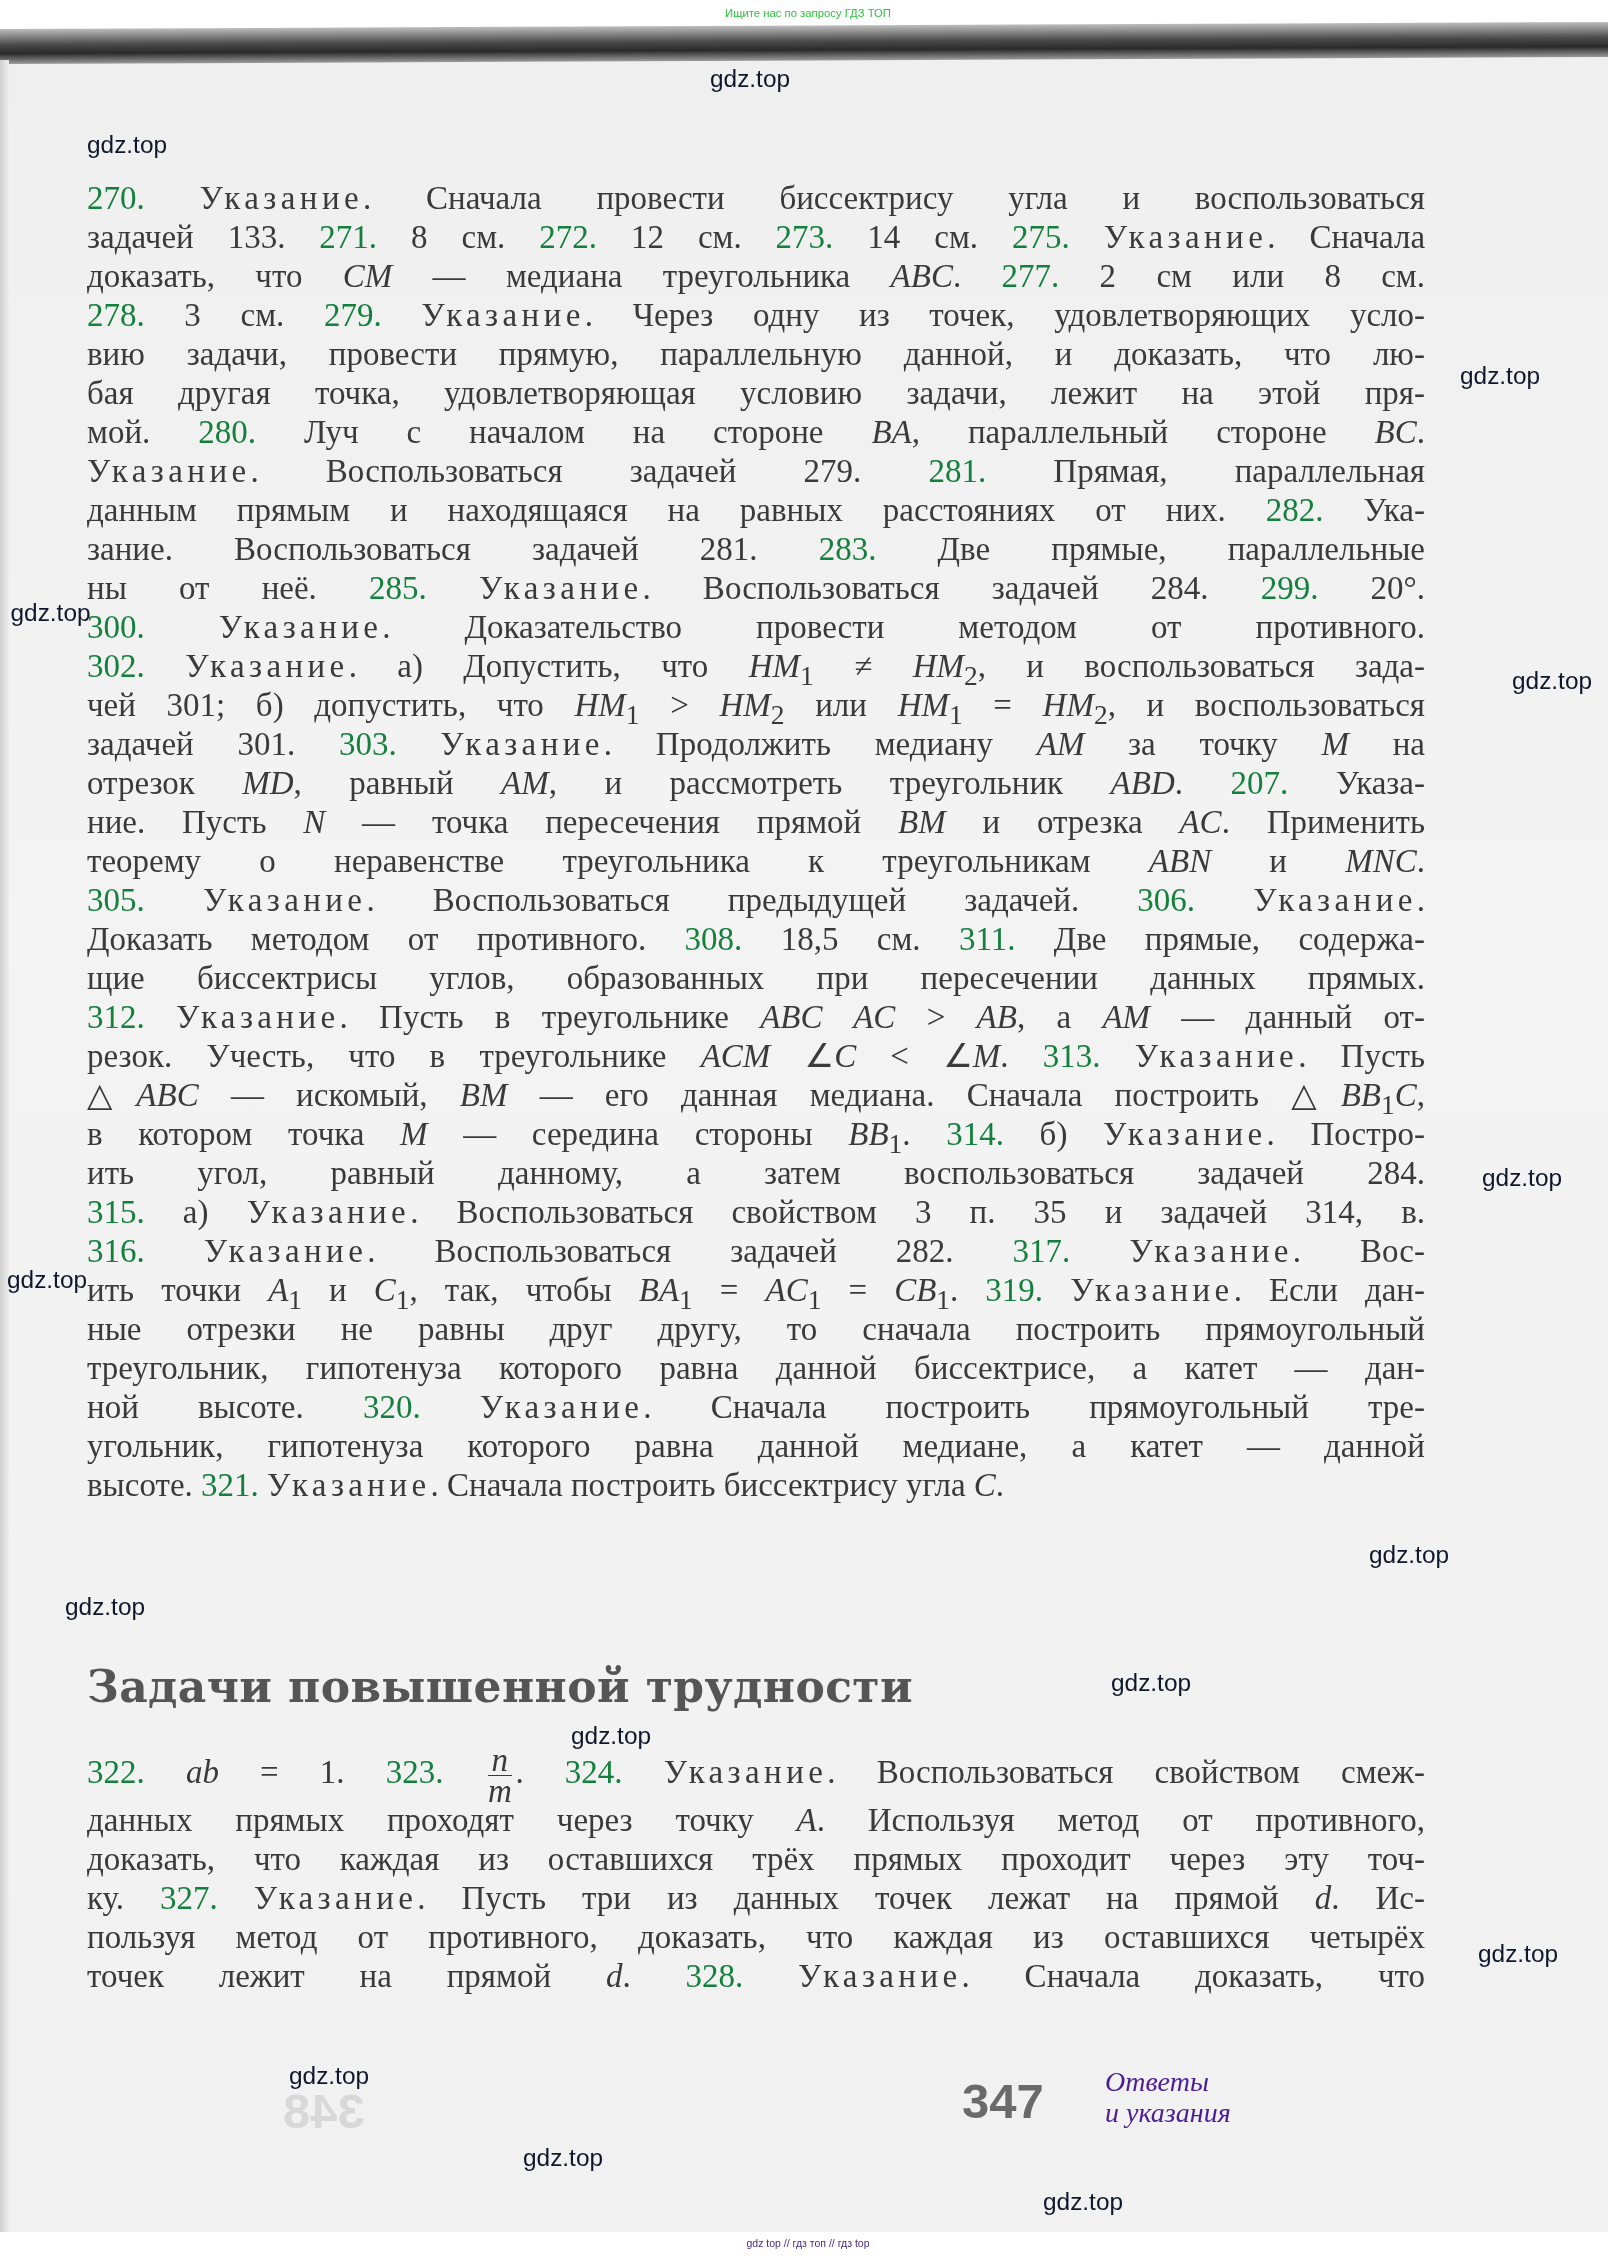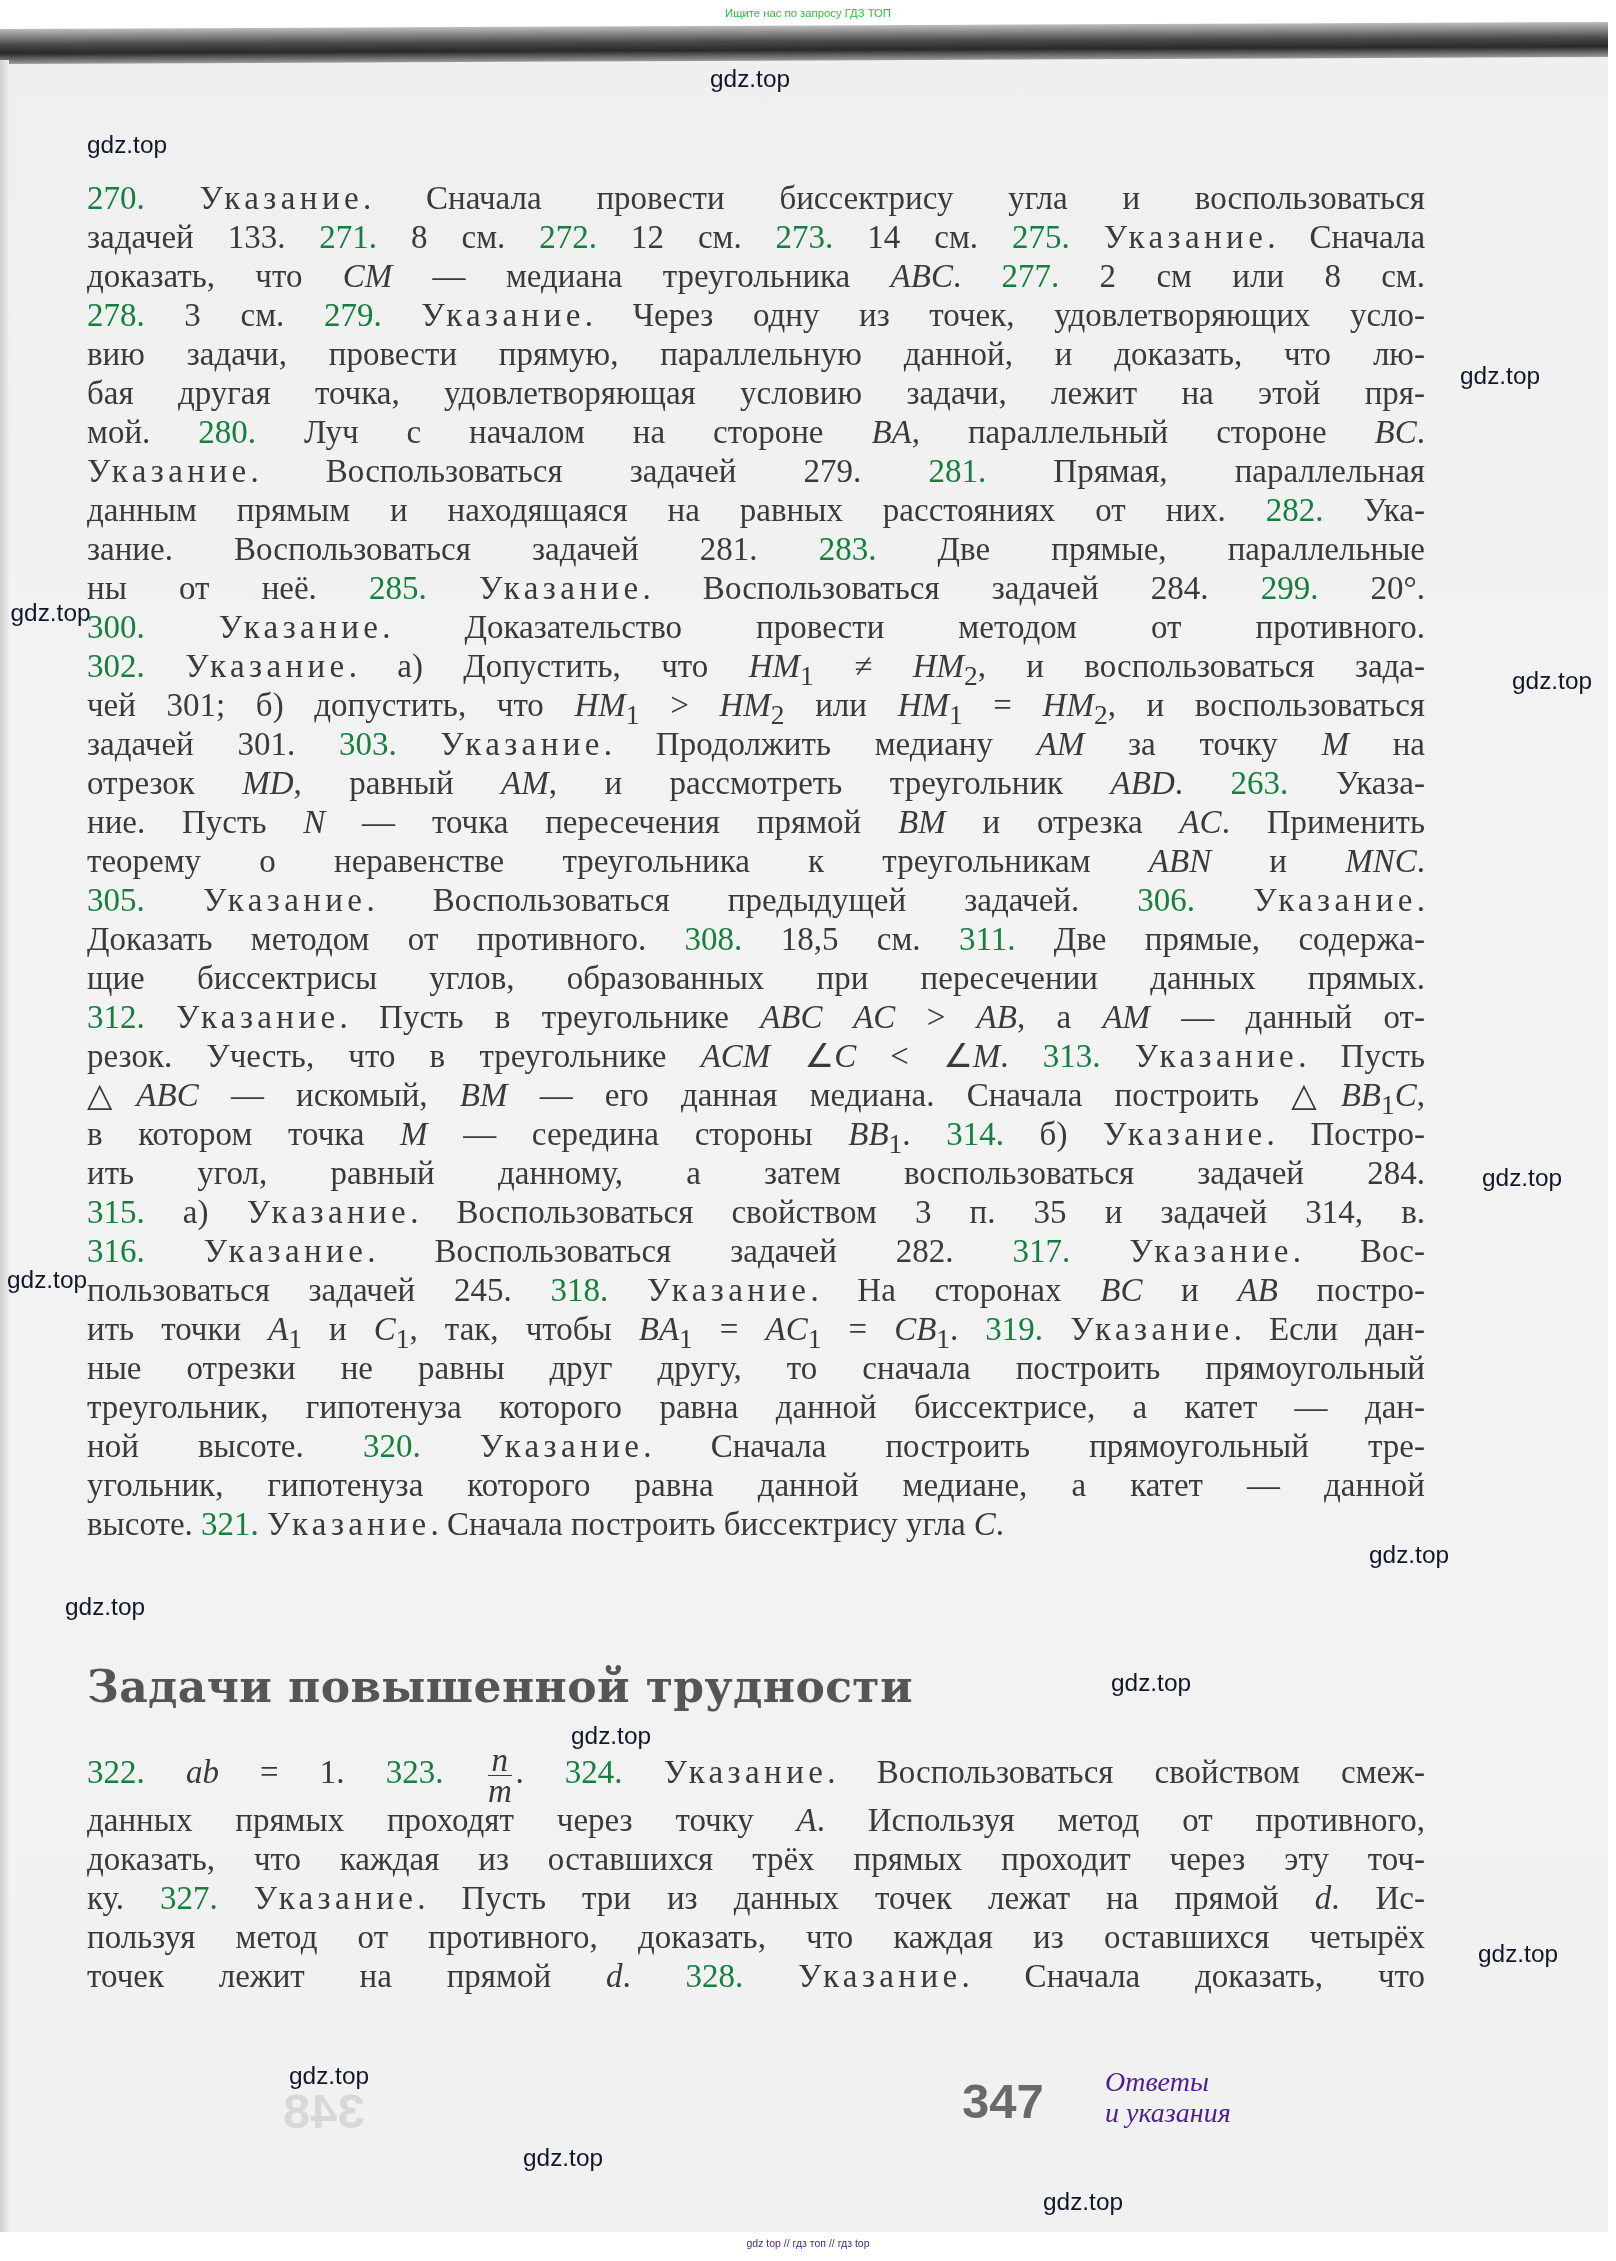--- a/index.html
+++ b/index.html
@@ -46,34 +46,33 @@
     <span class="line">бая другая точка, удовлетворяющая условию задачи, лежит на этой пря-</span>
     <span class="line">мой. <b>280.</b> Луч с началом на стороне <i>BA</i>, параллельный стороне <i>BC</i>.</span>
     <span class="line"><span class="sp">Указание</span>. Воспользоваться задачей 279. <b>281.</b> Прямая, параллельная</span>
     <span class="line">данным прямым и находящаяся на равных расстояниях от них. <b>282.</b> Ука-</span>
     <span class="line">зание. Воспользоваться задачей 281. <b>283.</b> Две прямые, параллельные</span>
     <span class="line">ны от неё. <b>285.</b> <span class="sp">Указание</span>. Воспользоваться задачей 284. <b>299.</b> 20°.</span>
     <span class="line"><b>300.</b> <span class="sp">Указание</span>. Доказательство провести методом от противного.</span>
     <span class="line"><b>302.</b> <span class="sp">Указание</span>. а) Допустить, что <i>HM</i><sub>1</sub> ≠ <i>HM</i><sub>2</sub>, и воспользоваться зада-</span>
     <span class="line">чей 301; б) допустить, что <i>HM</i><sub>1</sub> &gt; <i>HM</i><sub>2</sub> или <i>HM</i><sub>1</sub> = <i>HM</i><sub>2</sub>, и воспользоваться</span>
     <span class="line">задачей 301. <b>303.</b> <span class="sp">Указание</span>. Продолжить медиану <i>AM</i> за точку <i>M</i> на</span>
-    <span class="line">отрезок <i>MD</i>, равный <i>AM</i>, и рассмотреть треугольник <i>ABD</i>. <b>263.</b> Указа-</span>
+    <span class="line">отрезок <i>MD</i>, равный <i>AM</i>, и рассмотреть треугольник <i>ABD</i>. <b>207.</b> Указа-</span>
     <span class="line">ние. Пусть <i>N</i> — точка пересечения прямой <i>BM</i> и отрезка <i>AC</i>. Применить</span>
     <span class="line">теорему о неравенстве треугольника к треугольникам <i>ABN</i> и <i>MNC</i>.</span>
     <span class="line"><b>305.</b> <span class="sp">Указание</span>. Воспользоваться предыдущей задачей. <b>306.</b> <span class="sp">Указание</span>.</span>
     <span class="line">Доказать методом от противного. <b>308.</b> 18,5 см. <b>311.</b> Две прямые, содержа-</span>
     <span class="line">щие биссектрисы углов, образованных при пересечении данных прямых.</span>
     <span class="line"><b>312.</b> <span class="sp">Указание</span>. Пусть в треугольнике <i>ABC AC</i> &gt; <i>AB</i>, а <i>AM</i> — данный от-</span>
     <span class="line">резок. Учесть, что в треугольнике <i>ACM</i> ∠<i>C</i> &lt; ∠<i>M</i>. <b>313.</b> <span class="sp">Указание</span>. Пусть</span>
     <span class="line">△<i>ABC</i> — искомый, <i>BM</i> — его данная медиана. Сначала построить △<i>BB</i><sub>1</sub><i>C</i>,</span>
     <span class="line">в котором точка <i>M</i> — середина стороны <i>BB</i><sub>1</sub>. <b>314.</b> б) <span class="sp">Указание</span>. Постро-</span>
     <span class="line">ить угол, равный данному, а затем воспользоваться задачей 284.</span>
     <span class="line"><b>315.</b> а) <span class="sp">Указание</span>. Воспользоваться свойством 3 п. 35 и задачей 314, в.</span>
     <span class="line"><b>316.</b> <span class="sp">Указание</span>. Воспользоваться задачей 282. <b>317.</b> <span class="sp">Указание</span>. Вос-</span>
-    <span class="line">пользоваться задачей 245. <b>318.</b> <span class="sp">Указание</span>. На сторонах <i>BC</i> и <i>AB</i> постро-</span>
     <span class="line">ить точки <i>A</i><sub>1</sub> и <i>C</i><sub>1</sub>, так, чтобы <i>BA</i><sub>1</sub> = <i>AC</i><sub>1</sub> = <i>CB</i><sub>1</sub>. <b>319.</b> <span class="sp">Указание</span>. Если дан-</span>
     <span class="line">ные отрезки не равны друг другу, то сначала построить прямоугольный</span>
     <span class="line">треугольник, гипотенуза которого равна данной биссектрисе, а катет — дан-</span>
     <span class="line">ной высоте. <b>320.</b> <span class="sp">Указание</span>. Сначала построить прямоугольный тре-</span>
     <span class="line">угольник, гипотенуза которого равна данной медиане, а катет — данной</span>
     <span class="line last">высоте. <b>321.</b> <span class="sp">Указание</span>. Сначала построить биссектрису угла <i>C</i>.</span>
   </div>
 
 <div class="heading">Задачи повышенной трудности</div>
 

